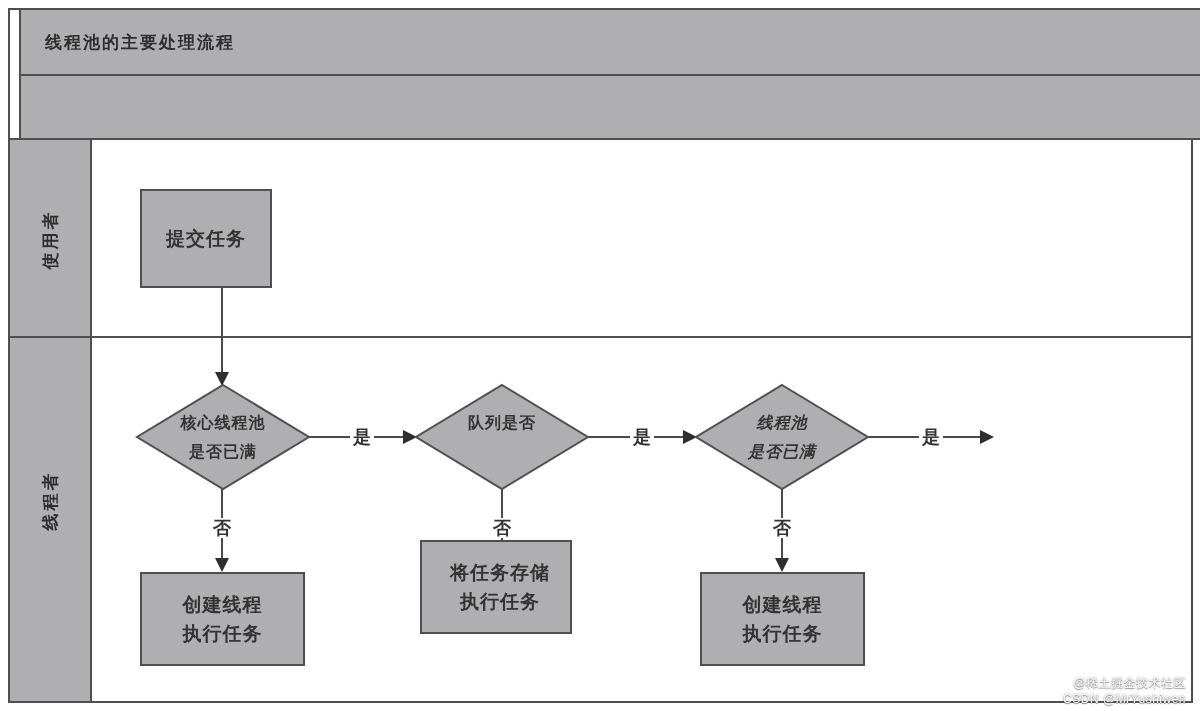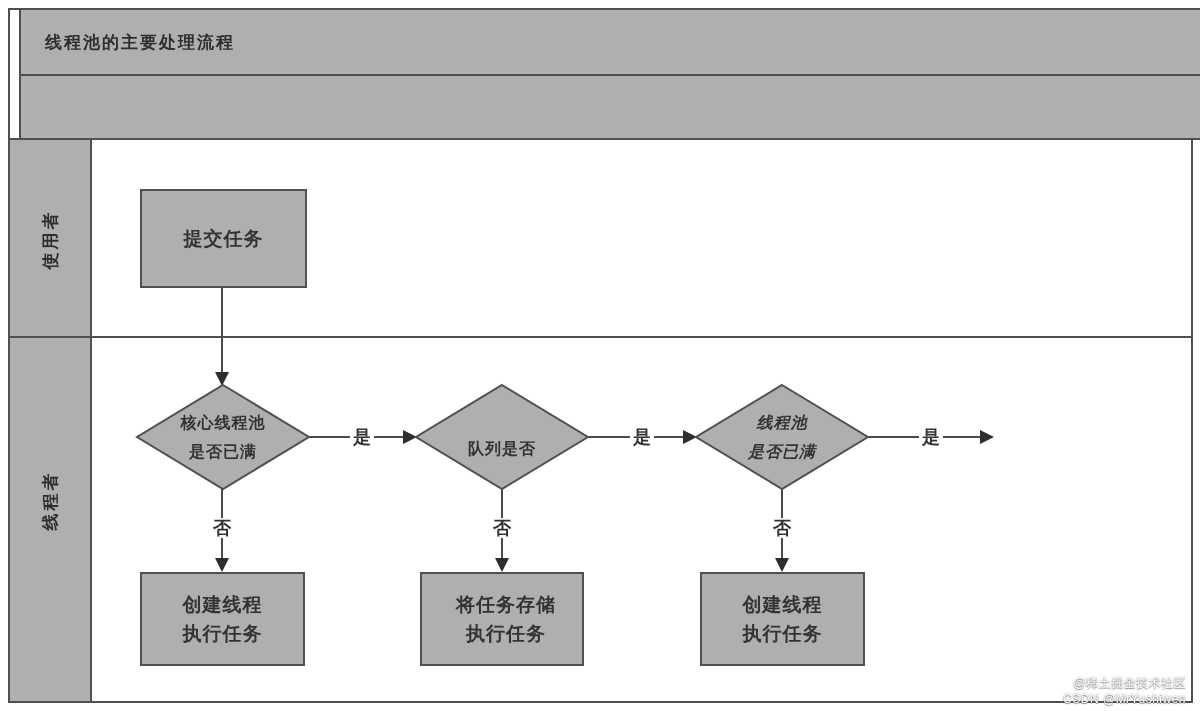--- a/index.html
+++ b/index.html
@@ -93,42 +93,42 @@
       <polygon points="775,558 789,558 782,572"></polygon>
       <polygon points="980,430 980,444 994,437"></polygon>
     </g>
     <g fill="#afafb1" stroke="#4f4f51" stroke-width="2">
       <polygon points="223,385 309,437 223,489 137,437"></polygon>
       <polygon points="502,385 588,437 502,489 416,437"></polygon>
       <polygon points="782,385 868,437 782,489 696,437"></polygon>
     </g>
   </svg>
 
-  <div class="abs node" style="left:140px;top:189px;width:167px;height:99px;">
+  <div class="abs node" style="left:140px;top:189px;width:132px;height:99px;">
     <span>提交任务</span>
   </div>
 
   <div class="abs dtext" style="left:138px;top:408px;">
     <div>核心线程池</div>
     <div>是否已满</div>
   </div>
-  <div class="abs dtext" style="left:417px;top:408px;margin-top:26px;">
+  <div class="abs dtext" style="left:417px;top:408px;">
     <div>队列是否</div>
   </div>
   <div class="abs dtext" style="left:697px;top:408px;font-style:italic;">
     <div>线程池</div>
     <div>是否已满</div>
   </div>
 
 
   <div class="abs node" style="left:140px;top:572px;width:165px;height:94px;">
     <div>创建线程</div>
     <div>执行任务</div>
   </div>
-  <div class="abs node" style="left:420px;top:572px;width:164px;height:94px;padding-left:8px;">
+  <div class="abs node" style="left:420px;top:540px;width:152px;height:94px;padding-left:8px;">
     <div>将任务存储</div>
     <div>执行任务</div>
   </div>
   <div class="abs node" style="left:700px;top:572px;width:165px;height:94px;">
     <div>创建线程</div>
     <div>执行任务</div>
   </div>
 
   <span class="abs edge-label" style="left:362px;top:437px;">是</span>
   <span class="abs edge-label" style="left:642px;top:437px;">是</span>

